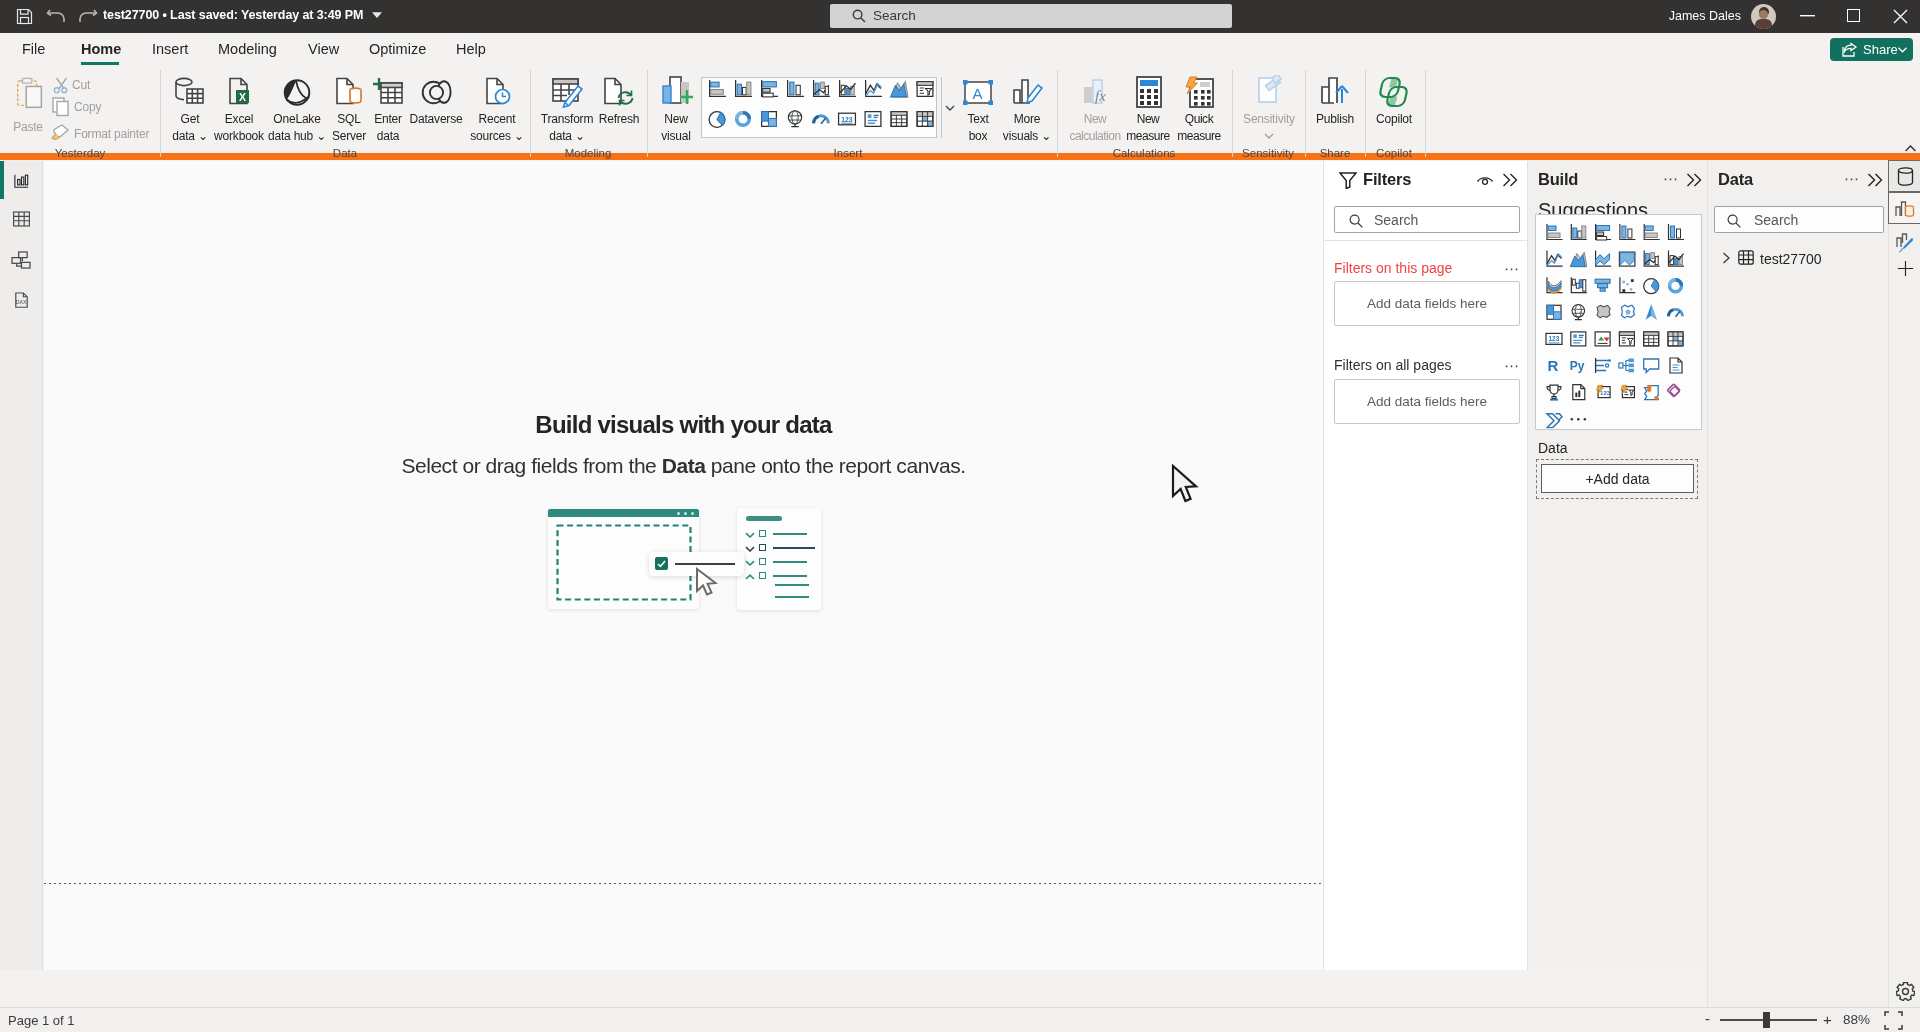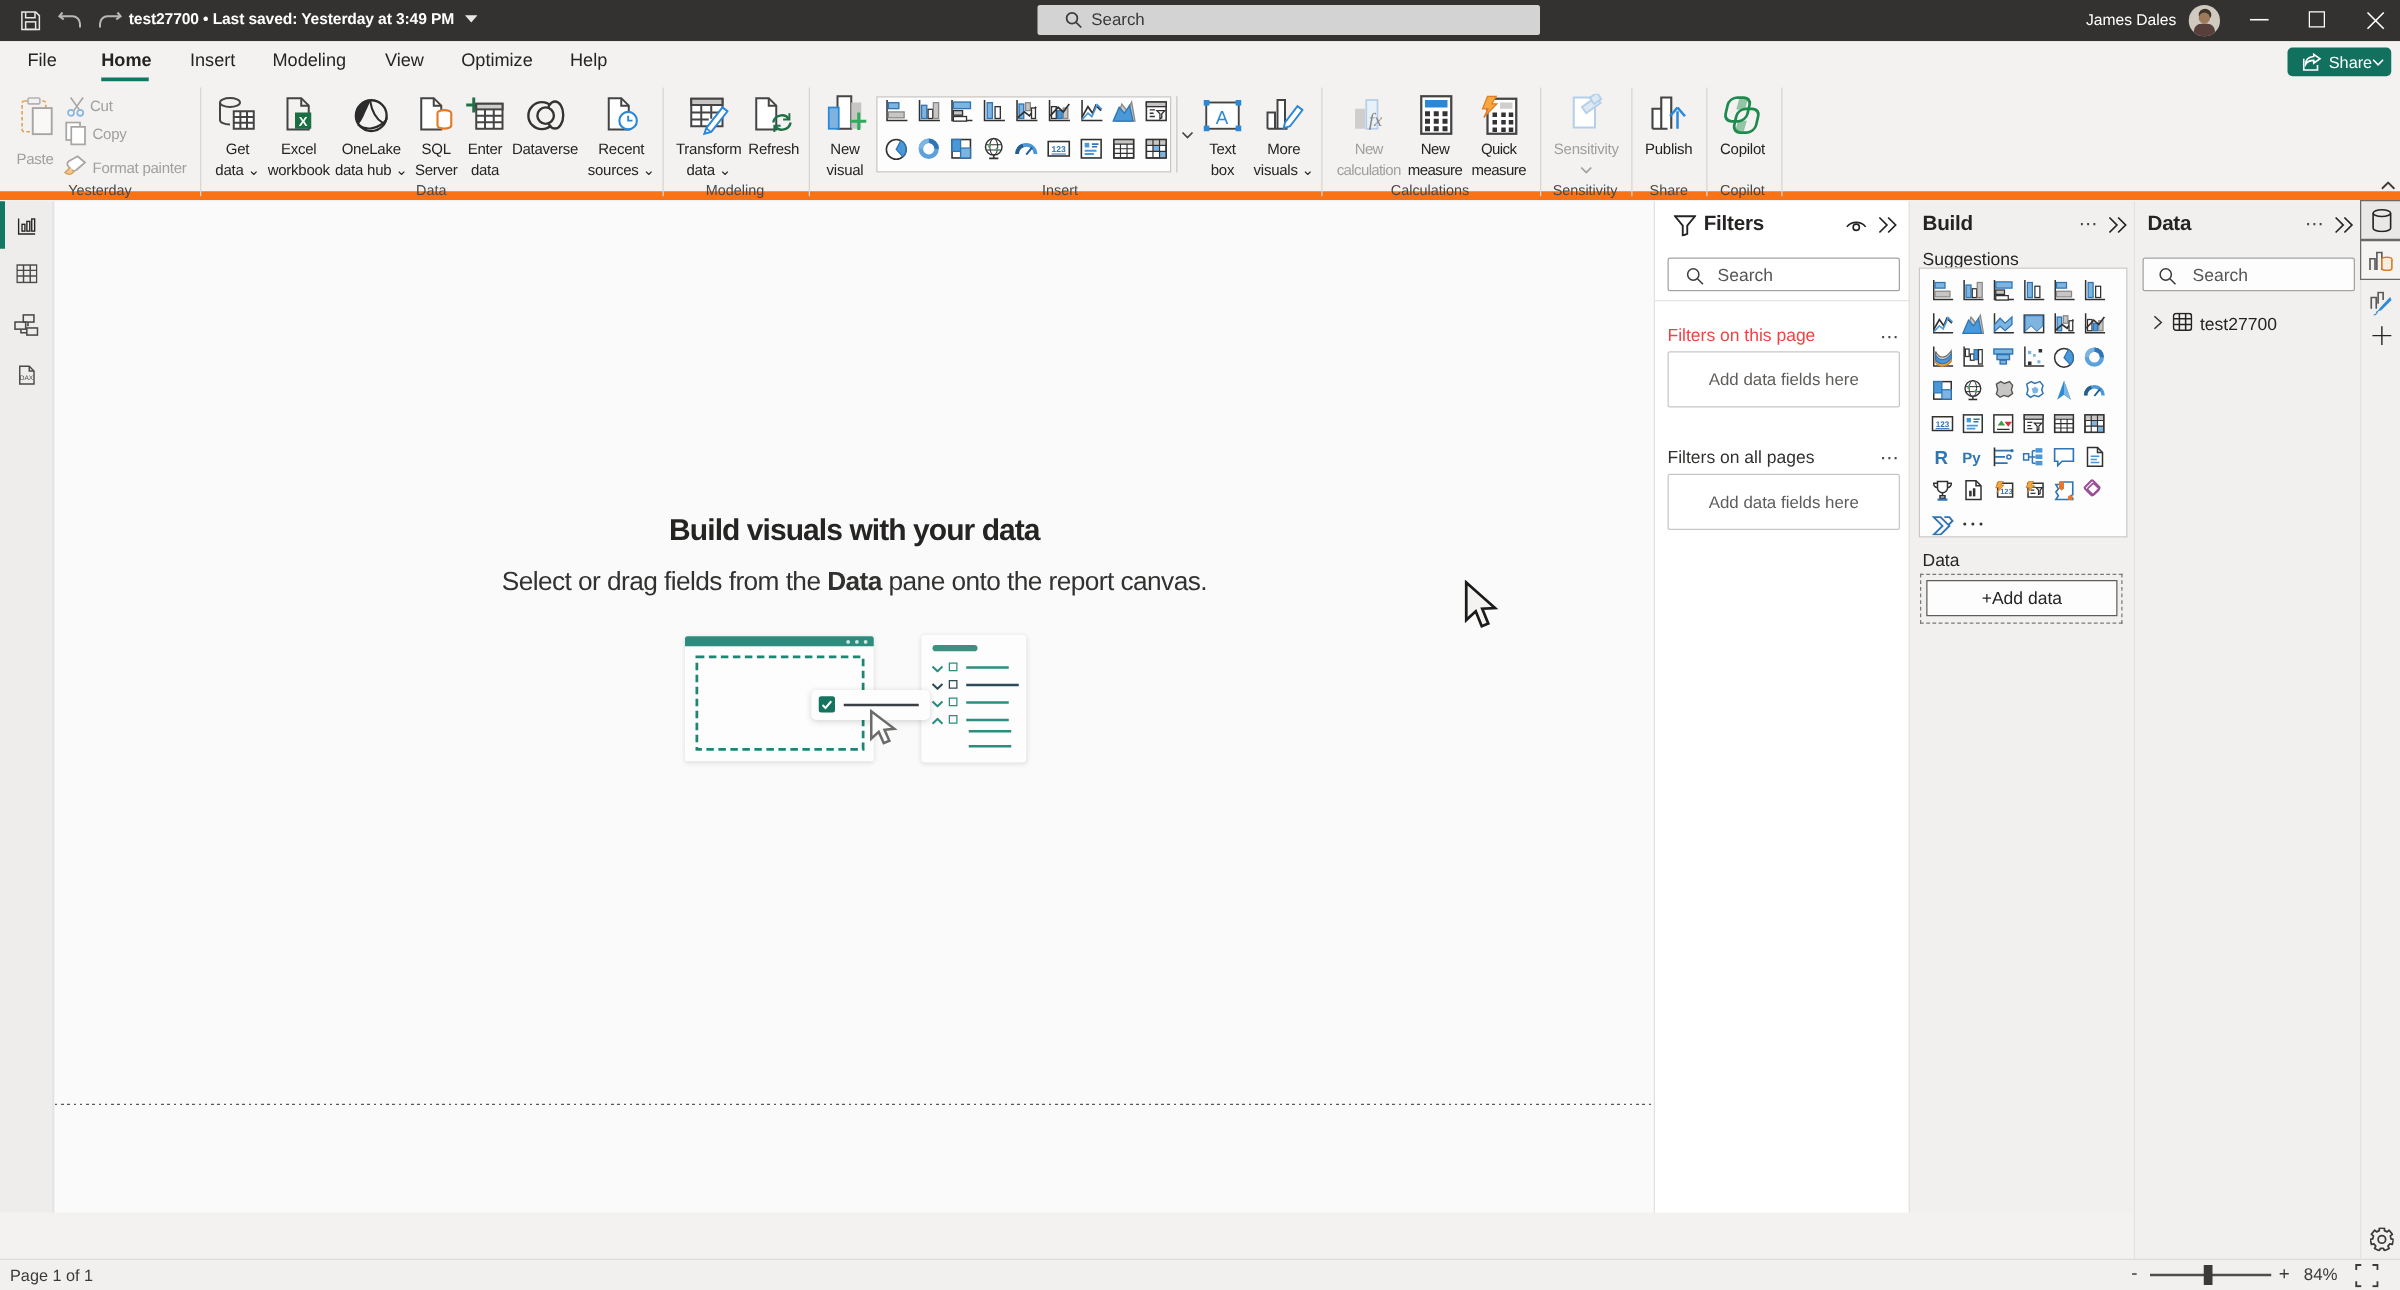--- a/index.html
+++ b/index.html
@@ -715,21 +715,21 @@
     <div class="abs dots3" style="left:180px;top:196px">⋯</div>
     <div class="addbox" style="top:218px"><span>Add data fields here</span></div>
   </div>
 
   <div id="buildp">
     <div class="abs panehead" style="left:10px;top:9px">Build</div>
     <div class="abs dots3" style="left:135px;top:9px">⋯</div>
     <svg class="abs" style="left:158px;top:12px" width="16" height="14" viewBox="0 0 16 14" fill="none" stroke="#252423" stroke-width="1.4">
         <path d="M1.5 1 L7.5 7 L1.5 13 M8.5 1 L14.5 7 L8.5 13"></path>
       </svg>
-    <div class="abs" style="left:10px;top:38px;font-size:14px;color:#252423">Suggestions</div>
+    <div class="abs" style="left:10px;top:38px;font-size:20px;color:#252423">Suggestions</div>
     <div class="abs" style="left:7px;top:53px;width:167px;height:216px;background:#fdfdfd;border:1px solid #c9c7c5"></div>
     <svg class="abs" style="left:7px;top:53px" width="167" height="216" viewBox="0 0 167 216">
 <use href="#mbarh" x="9.5" y="9.0" width="19" height="19"></use>
 <use href="#mcolg" x="33.8" y="9.0" width="19" height="19"></use>
 <use href="#mbarh2" x="58.1" y="9.0" width="19" height="19"></use>
 <use href="#mcol2" x="82.4" y="9.0" width="19" height="19"></use>
 <use href="#mbarh" x="106.7" y="9.0" width="19" height="19"></use>
 <use href="#mcol2" x="131.0" y="9.0" width="19" height="19"></use>
 <use href="#mline" x="9.5" y="35.6" width="19" height="19"></use>
 <use href="#marea" x="33.8" y="35.6" width="19" height="19"></use>
@@ -831,19 +831,19 @@
     </svg>
   </div>
 
 
   <div id="statusbar">
     <div class="pageinfo">Page 1 of 1</div>
     <div class="abs" style="left:1705px;top:2px;font-size:15px;color:#3b3a39">-</div>
     <div class="abs" style="left:1720px;top:11px;width:97px;height:2px;background:#4f4d4b"></div>
     <div class="abs" style="left:1763px;top:4px;width:7px;height:16px;background:#3b3a39"></div>
     <div class="abs" style="left:1823px;top:3px;font-size:15px;color:#3b3a39">+</div>
-    <div class="abs" style="left:1843px;top:4px;font-size:13.5px;color:#3b3a39">84%</div>
+    <div class="abs" style="left:1843px;top:4px;font-size:13.5px;color:#3b3a39">88%</div>
     <svg class="abs" style="left:1884px;top:3px" width="19" height="19" viewBox="0 0 19 19" fill="none" stroke="#3b3a39" stroke-width="1.5">
       <path d="M1 5 V1 h4 M14 1 h4 v4 M18 14 v4 h-4 M5 18 H1 v-4"></path>
     </svg>
   </div>
 
 </div>
 
 </body></html>

